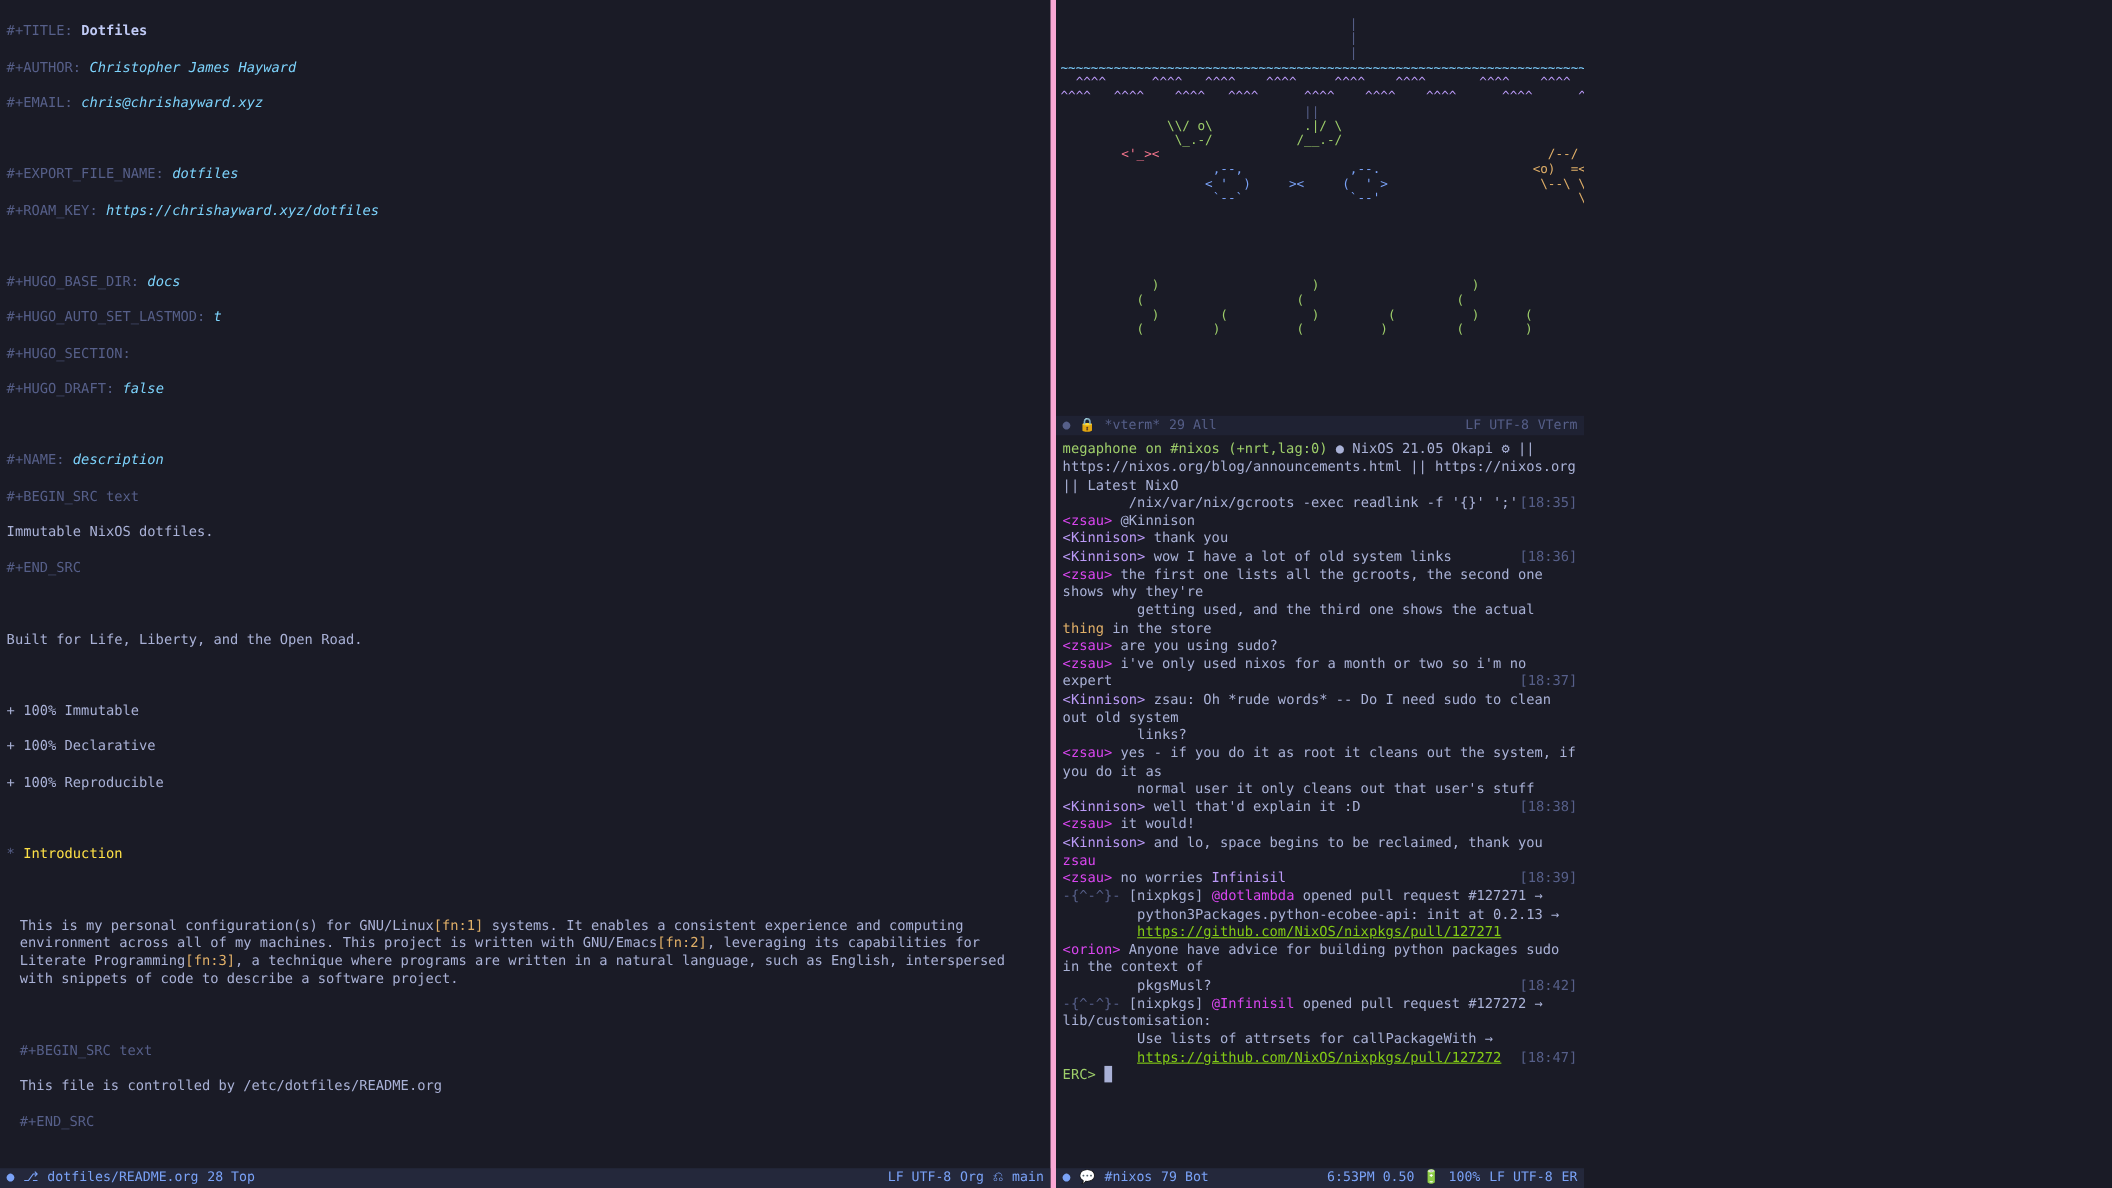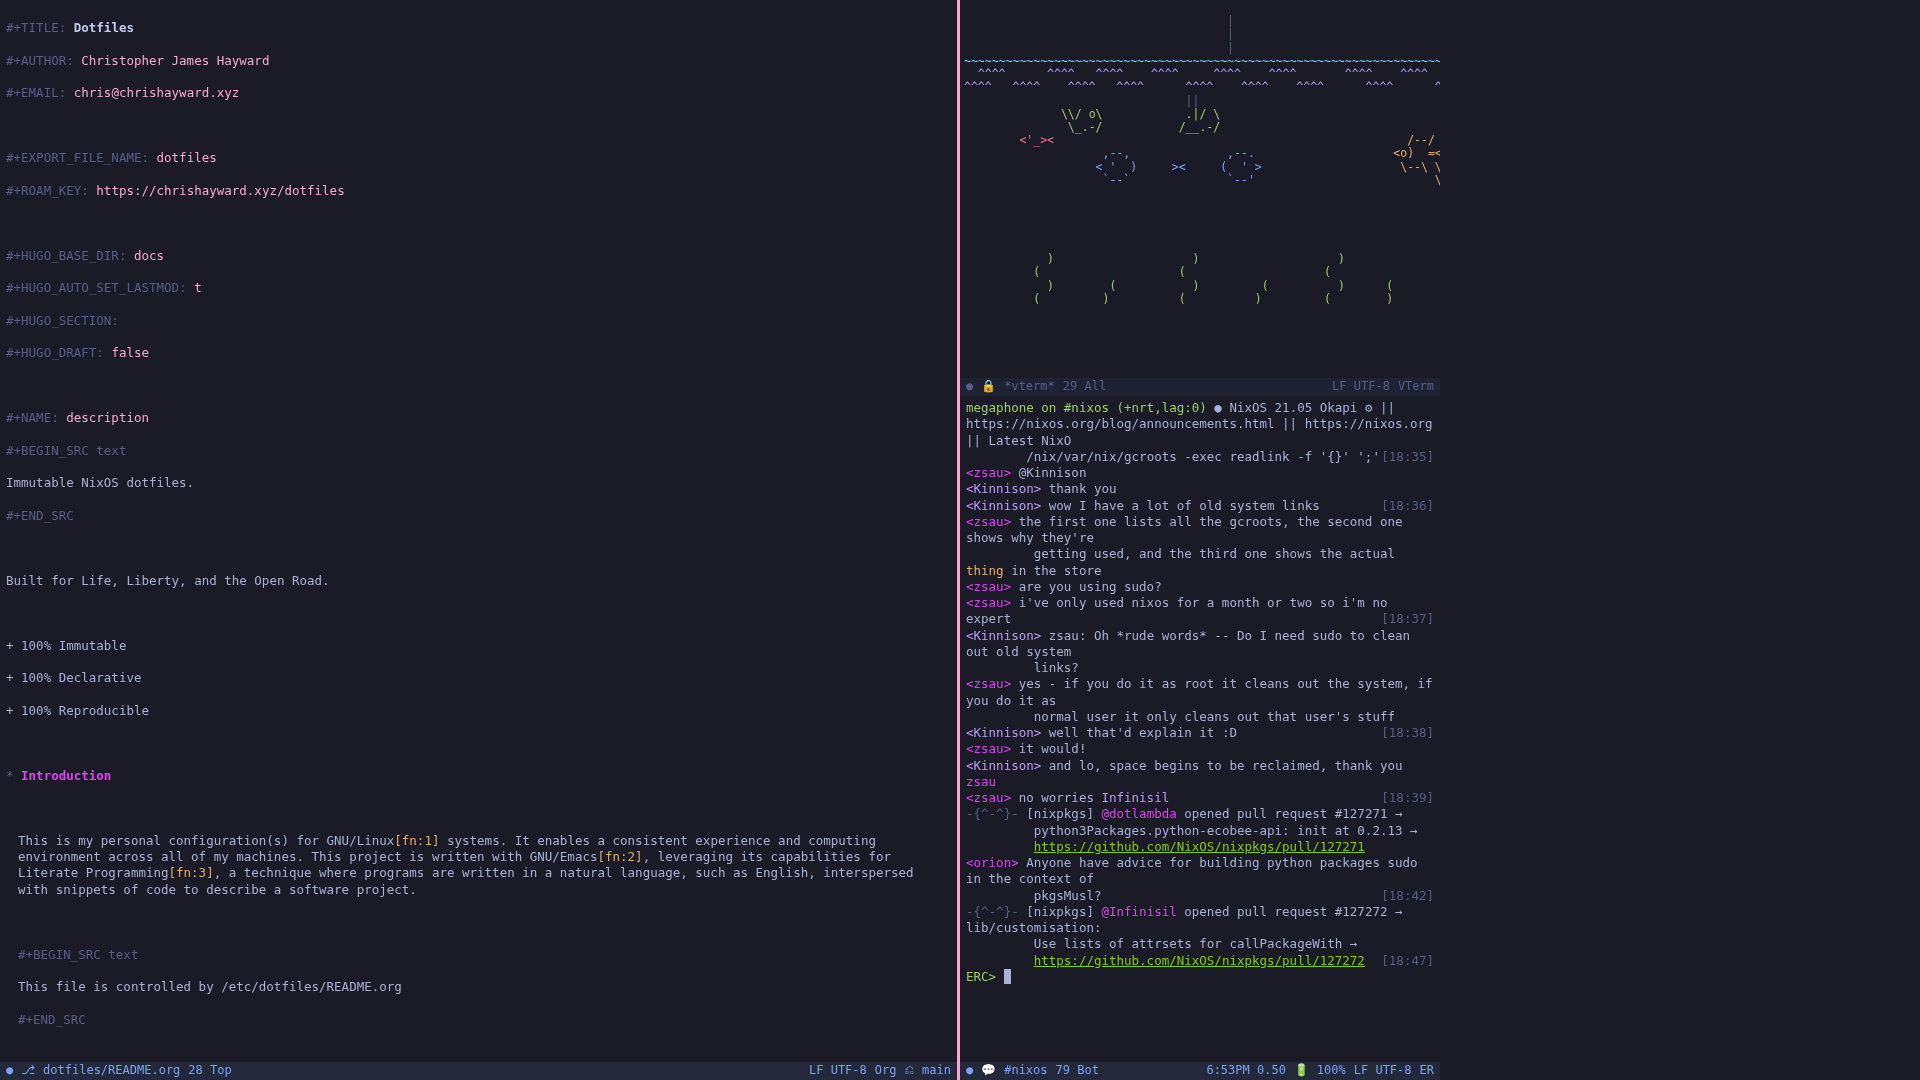--- a/index.html
+++ b/index.html
@@ -22,21 +22,21 @@
     display: flex;
     flex-wrap: wrap;
   }
   .pane {
     width: 50%;
     position: relative;
     overflow: hidden;
   }
   .pane-left {
     height: 100%;
-    border-right: 3px solid #f9a8d4;
+    border-right: 5px solid #f9a8d4;
   }
   .pane-right-top {
     height: 396px;
   }
   .pane-right-bot {
     height: calc(100% - 396px);
   }
   .right-col {
     width: 50%;
     height: 100%;
@@ -59,23 +59,23 @@
     align-items: center;
     font-size: 12px;
     padding: 0 6px;
     gap: 8px;
   }
   .modeline.inactive { background: #1f2233; color: #565f89; }
   .ml-seg { white-space: nowrap; }
   .ml-spacer { flex: 1; }
   
   .kw    { color: #565f89; }       
-  .kwv   { color: #f9a8d4; }       
+  .kwv   { color: #7dd3fc; font-style: italic; }       
   .title { color: #c0caf5; font-weight: bold; }
-  .head  { color: #d946ef; font-weight: bold; }
+  .head  { color: #fde047; font-weight: normal; }
   .link  { color: #84cc16; text-decoration: underline; }
   .fn    { color: #e0af68; }
   .begin { color: #565f89; }
   .star  { color: #565f89; }
   
   .nick  { color: #d946ef; }
   .nick2 { color: #bb9af7; }
   .ts    { color: #565f89; float: right; }
   .irc-line { white-space: pre-wrap; }
   .prompt { color: #9ece6a; }

